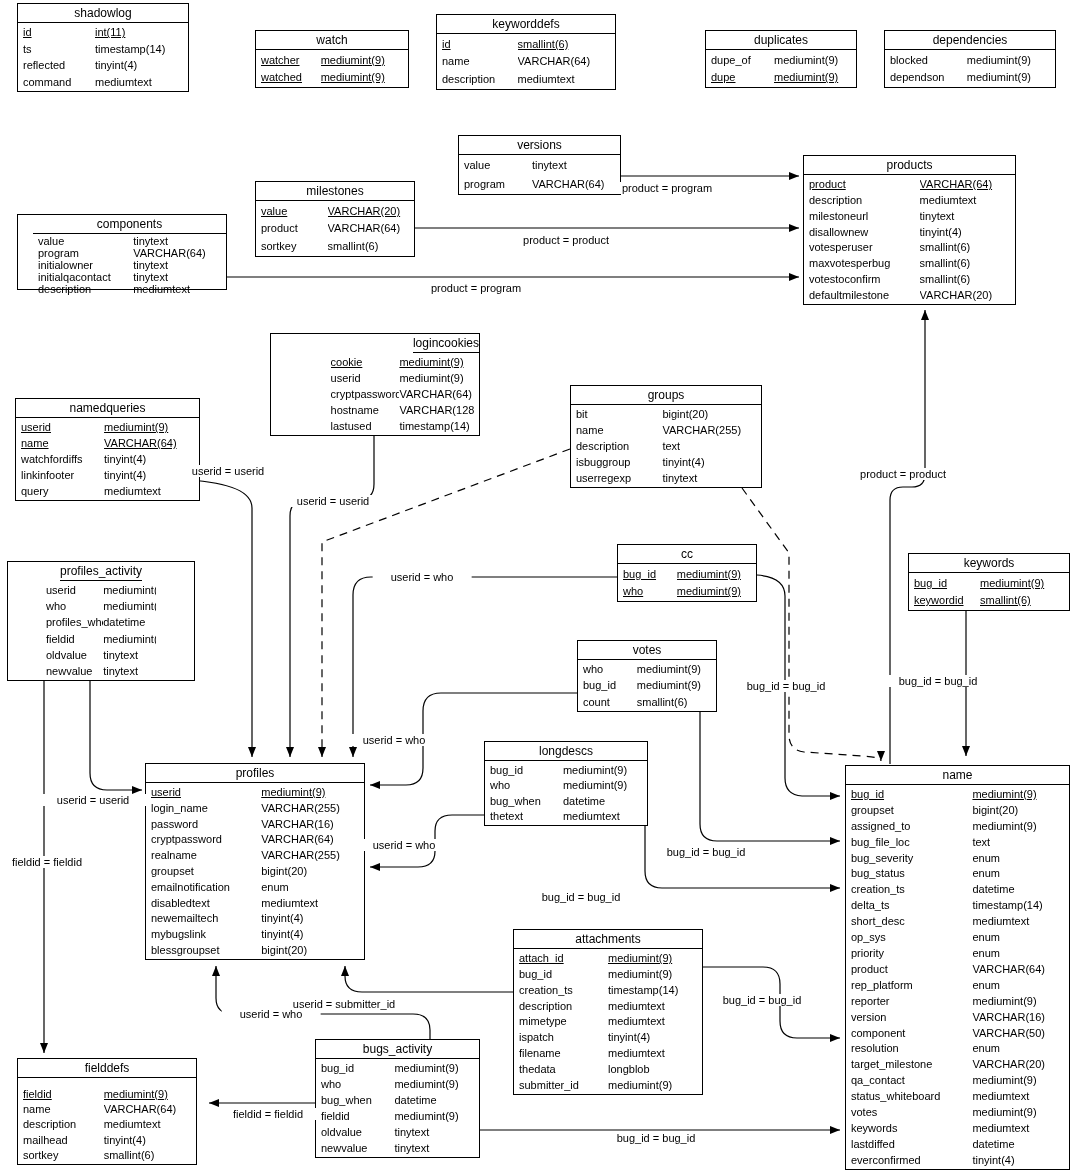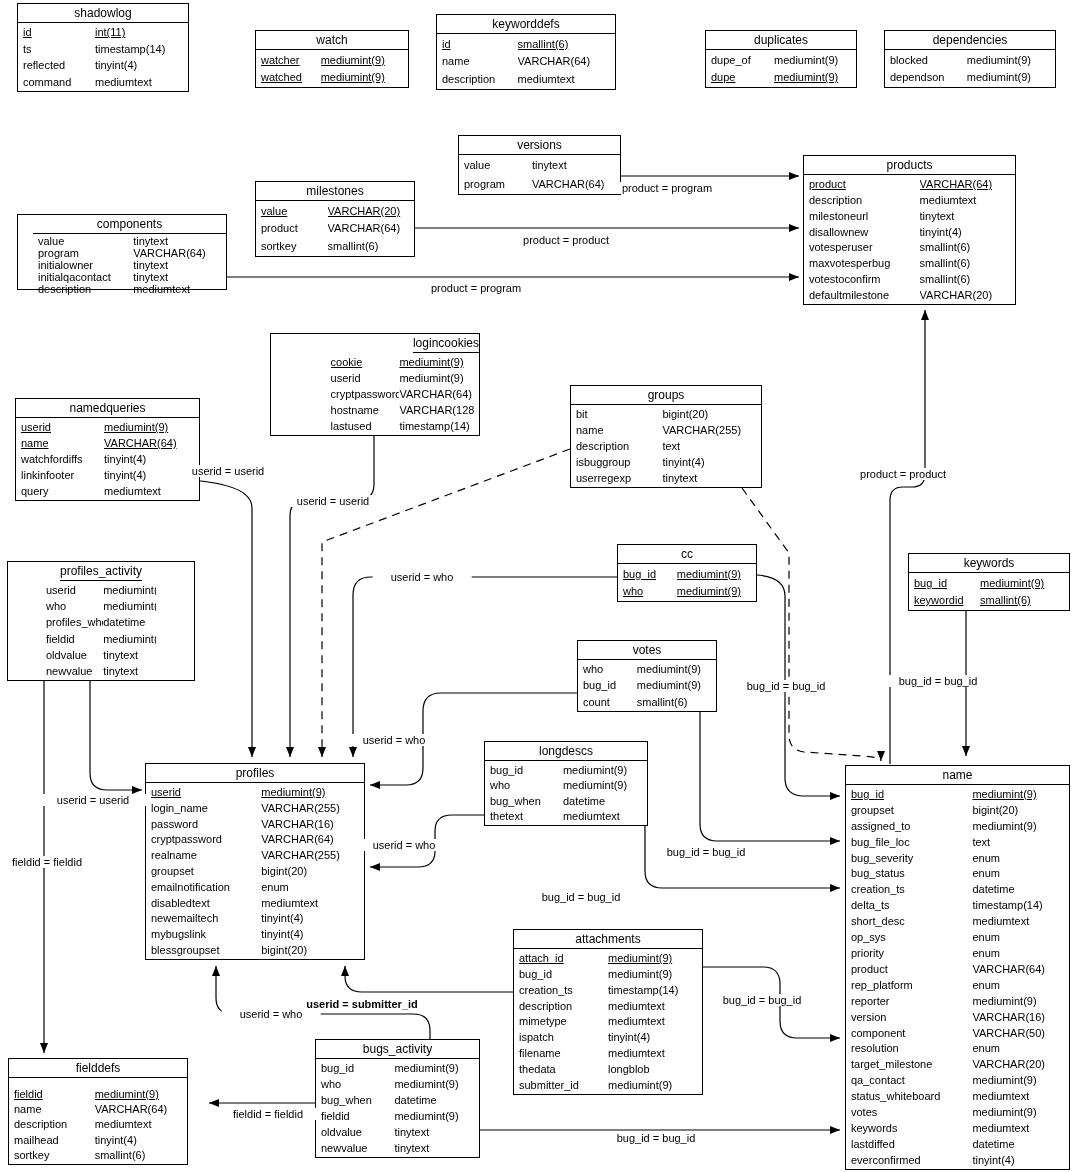--- a/index.html
+++ b/index.html
@@ -60,21 +60,21 @@
     <span class="rel-label" style="left: 422px; top: 577px;">userid = who</span>
     <span class="rel-label" style="left: 394px; top: 740px;">userid = who</span>
     <span class="rel-label" style="left: 404px; top: 845px;">userid = who</span>
     <span class="rel-label" style="left: 93px; top: 800px;">userid = userid</span>
     <span class="rel-label" style="left: 47px; top: 862px;">fieldid = fieldid</span>
     <span class="rel-label" style="left: 786px; top: 686px;">bug_id = bug_id</span>
     <span class="rel-label" style="left: 706px; top: 852px;">bug_id = bug_id</span>
     <span class="rel-label" style="left: 581px; top: 897px;">bug_id = bug_id</span>
     <span class="rel-label" style="left: 762px; top: 1000px;">bug_id = bug_id</span>
     <span class="rel-label" style="left: 938px; top: 681px;">bug_id = bug_id</span>
-    <span class="rel-label" style="left: 362px; top: 1004px; font-weight: bold;">userid = submitter_id</span>
+    <span class="rel-label" style="left: 344px; top: 1004px;">userid = submitter_id</span>
     <span class="rel-label" style="left: 271px; top: 1014px;">userid = who</span>
     <span class="rel-label" style="left: 268px; top: 1114px;">fieldid = fieldid</span>
     <span class="rel-label" style="left: 656px; top: 1138px;">bug_id = bug_id</span>
     <div class="tbl" style="left: 17px; top: 3px; width: 172px; height: 89px; --split: 45%;">
       <div class="tbl-title">shadowlog</div>
       <div class="tbl-rows">
         <div class="frow">
           <span class="fname key">id</span>
           <span class="ftype key">int(11)</span>
         </div>
@@ -621,21 +621,21 @@
         <div class="frow">
           <span class="fname">oldvalue</span>
           <span class="ftype">tinytext</span>
         </div>
         <div class="frow">
           <span class="fname">newvalue</span>
           <span class="ftype">tinytext</span>
         </div>
       </div>
     </div>
-    <div class="tbl" style="left: 8px; top: 1058px; width: 180px; height: 107px; gap: 7px; --split: 48%;">
+    <div class="tbl" style="left: 17px; top: 1058px; width: 180px; height: 107px; gap: 7px; --split: 48%;">
       <div class="tbl-title">fielddefs</div>
       <div class="tbl-rows">
         <div class="frow">
           <span class="fname key">fieldid</span>
           <span class="ftype key">mediumint(9)</span>
         </div>
         <div class="frow">
           <span class="fname">name</span>
           <span class="ftype">VARCHAR(64)</span>
         </div>

